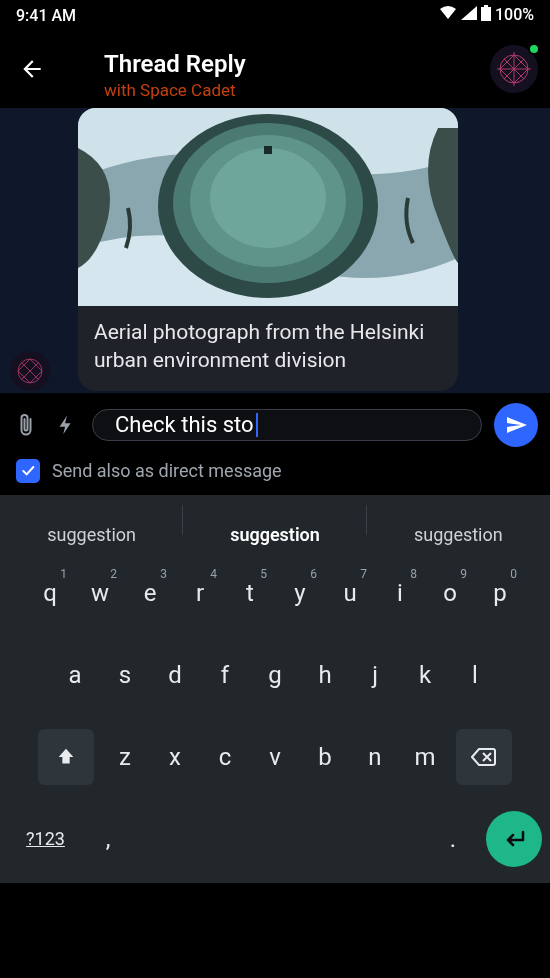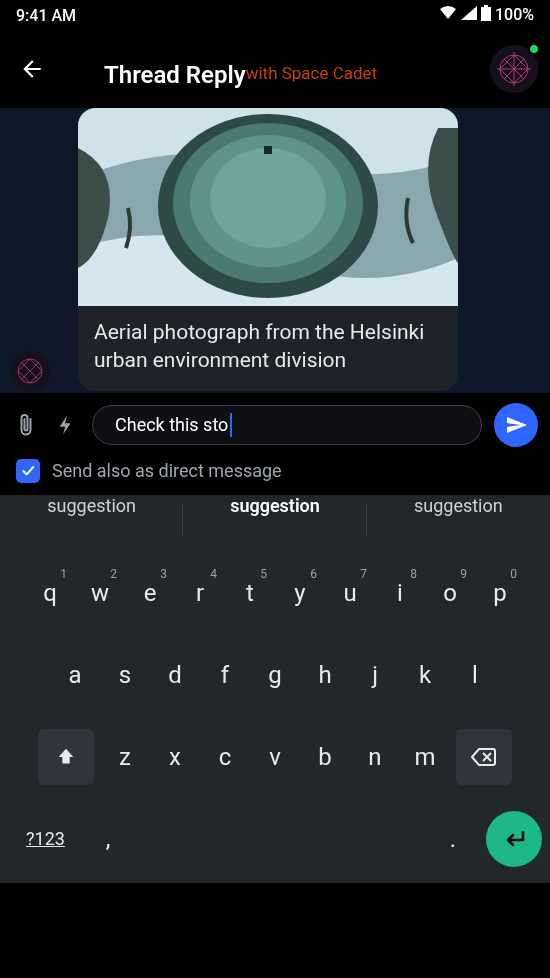--- a/index.html
+++ b/index.html
@@ -2,43 +2,43 @@
 <html><head>
 <meta charset="utf-8">
 <style>
   * { margin: 0; padding: 0; box-sizing: border-box; }
   html, body { width: 550px; height: 978px; background: #000; font-family: -apple-system, Roboto, sans-serif; color: #fff; overflow: hidden; }
   .status-bar { height: 30px; display: flex; align-items: center; justify-content: space-between; padding: 0 16px; font-size: 16px; font-weight: 500; }
   .status-right { display: flex; gap: 4px; }
   .status-icon { display: inline-block; }
   .header { height: 78px; display: flex; align-items: center; padding: 0 12px; gap: 12px; background: #000; }
   .back-btn { width: 40px; height: 40px; display: flex; align-items: center; justify-content: center; }
-  .header-titles { flex: 1; display: flex; flex-direction: row; align-items: left; padding-left: 40px; margin-top: 12px; }
+  .header-titles { flex: 1; display: flex; flex-direction: column; align-items: left; padding-left: 40px; margin-top: 12px; }
   .header-title { font-size: 24px; font-weight: 600; color: #fff; }
   .header-sub { font-size: 17px; color: #c2410c; margin-top: 2px; }
   .avatar-wrap { position: relative; width: 48px; height: 48px; }
   .avatar { width: 48px; height: 48px; border-radius: 50%; background: #151020; display: flex; align-items: center; justify-content: center; }
   .presence { position: absolute; top: -2px; right: -2px; width: 12px; height: 12px; border-radius: 50%; background: #1ed760; border: 2px solid #000; }
   .thread-area { background: #0f172a; padding: 0 14px 0 0; }
   .msg-row { display: flex; align-items: flex-end; padding: 0 12px 2px 10px; }
   .small-avatar { width: 40px; height: 40px; border-radius: 50%; background: #151020; margin-right: 8px; display:flex; align-items:center; justify-content:center; flex-shrink:0; }
   .bubble { background: #1f2229; border-radius: 18px; overflow: hidden; width: 380px; margin-left: 20px; }
   .attachment { width: 100%; height: 198px; background: linear-gradient(135deg,#2a3f4a,#0d1a20); position: relative; overflow:hidden; }
   .attachment svg { width: 100%; height: 100%; display:block; }
   .caption { padding: 12px 16px 16px; font-size: 21px; line-height: 1.35; color: #e6e8ea; }
   .timestamp { font-size: 16px; color: #7a828c; padding: 4px 0 10px 78px; }
   .compose { background: #000; padding: 10px 12px 6px; display: flex; align-items: center; gap: 12px; }
   .compose-icon { width: 28px; height: 28px; display:flex; align-items:center; justify-content:center; color:#9aa1ab; }
-  .input-pill { flex: 1; background: #0e0f12; border: 1px solid #3a3f47; border-radius: 26px; height: 40px; display:flex; align-items:center; padding: 0 22px; font-size:18px; color:#fff; }
+  .input-pill { flex: 1; background: #0e0f12; border: 1px solid #3a3f47; border-radius: 26px; height: 32px; display:flex; align-items:center; padding: 0 22px; font-size:22px; color:#fff; }
   .cursor { display:inline-block; width:2px; height:24px; background:#2e66ff; margin-left:2px; vertical-align:middle; }
   .send-btn { width: 44px; height: 44px; border-radius: 50%; background: #2e66ff; display:flex; align-items:center; justify-content:center; }
   .dm-row { display:flex; align-items:center; gap:12px; padding: 6px 16px 12px; font-size:18px; color:#a0a6af; }
   .checkbox { width:24px; height:24px; background:#2e66ff; border-radius:5px; display:flex; align-items:center; justify-content:center; }
   .suggestions { display:flex; height: 50px; background:#21272b; }
-  .sugg { flex:1; display:flex; align-items:flex-start; justify-content:center; font-size:18px; color:#cfd3d8; position:relative; }
+  .sugg { flex:1; display:flex; align-items:flex-end; justify-content:center; font-size:18px; color:#cfd3d8; position:relative; }
   .sugg.mid { font-weight:600; color:#fff; }
   .sugg-sep { position:absolute; right:0; top:10px; bottom:10px; width:1px; background:#3a4046; }
   .keyboard { background:#21272b; padding: 18px 4px 8px; }
   .krow { display:flex; justify-content:center; margin-bottom: 22px; }
   .key { width: 50px; height: 60px; display:flex; flex-direction:column; align-items:center; justify-content:center; color:#e8eaed; font-size:24px; position:relative; }
   .key .hint { position:absolute; top:4px; right:8px; font-size:12px; color:#9aa1ab; }
   .key-special { background:#2f363b; border-radius:6px; margin: 0 6px; height:56px;}
   .bottom-row { display:flex; align-items:center; padding: 0 4px 6px; }
   .sym-key { width:75px; height:56px; display:flex; align-items:center; justify-content:center; color:#e8eaed; font-size:18px;text-decoration:underline;}
   .space { flex:1; height:56px;}

